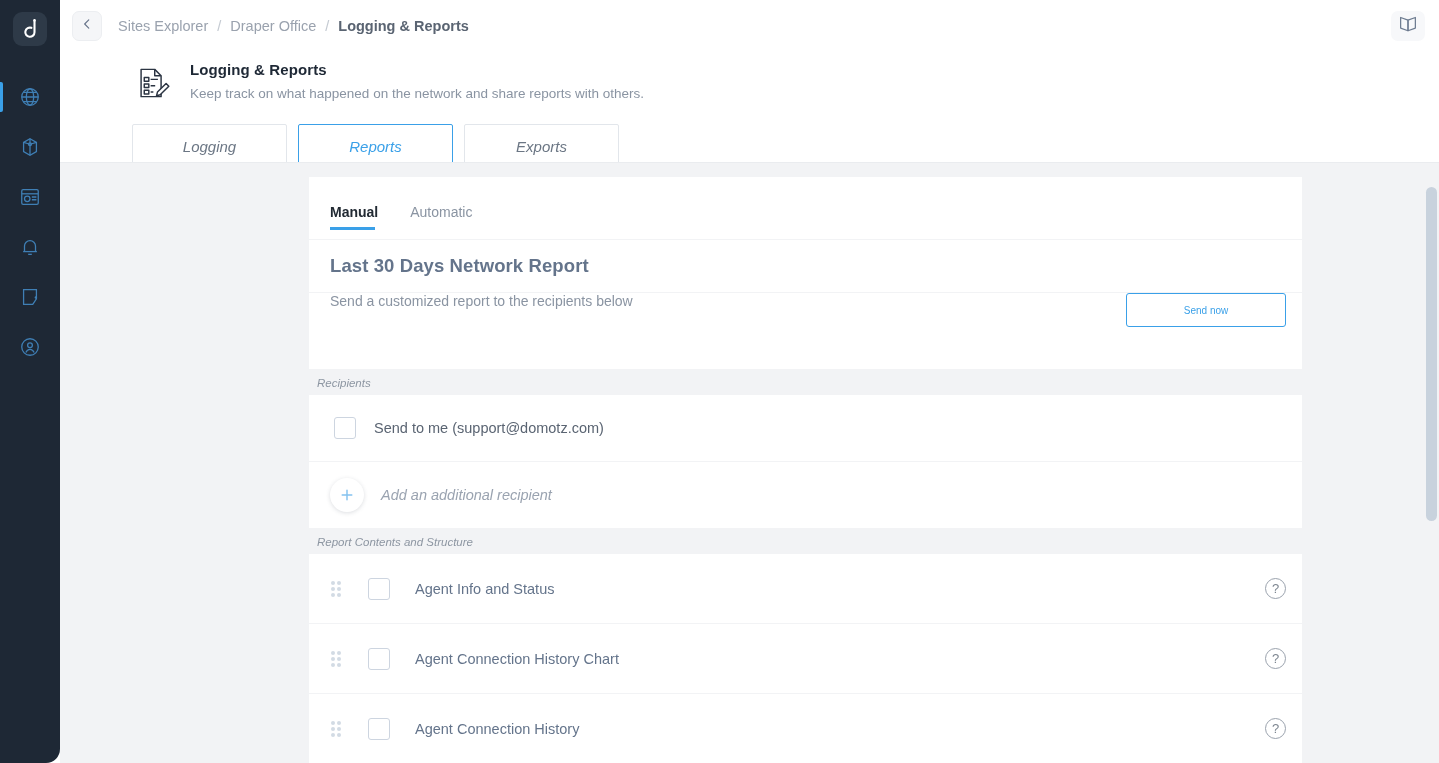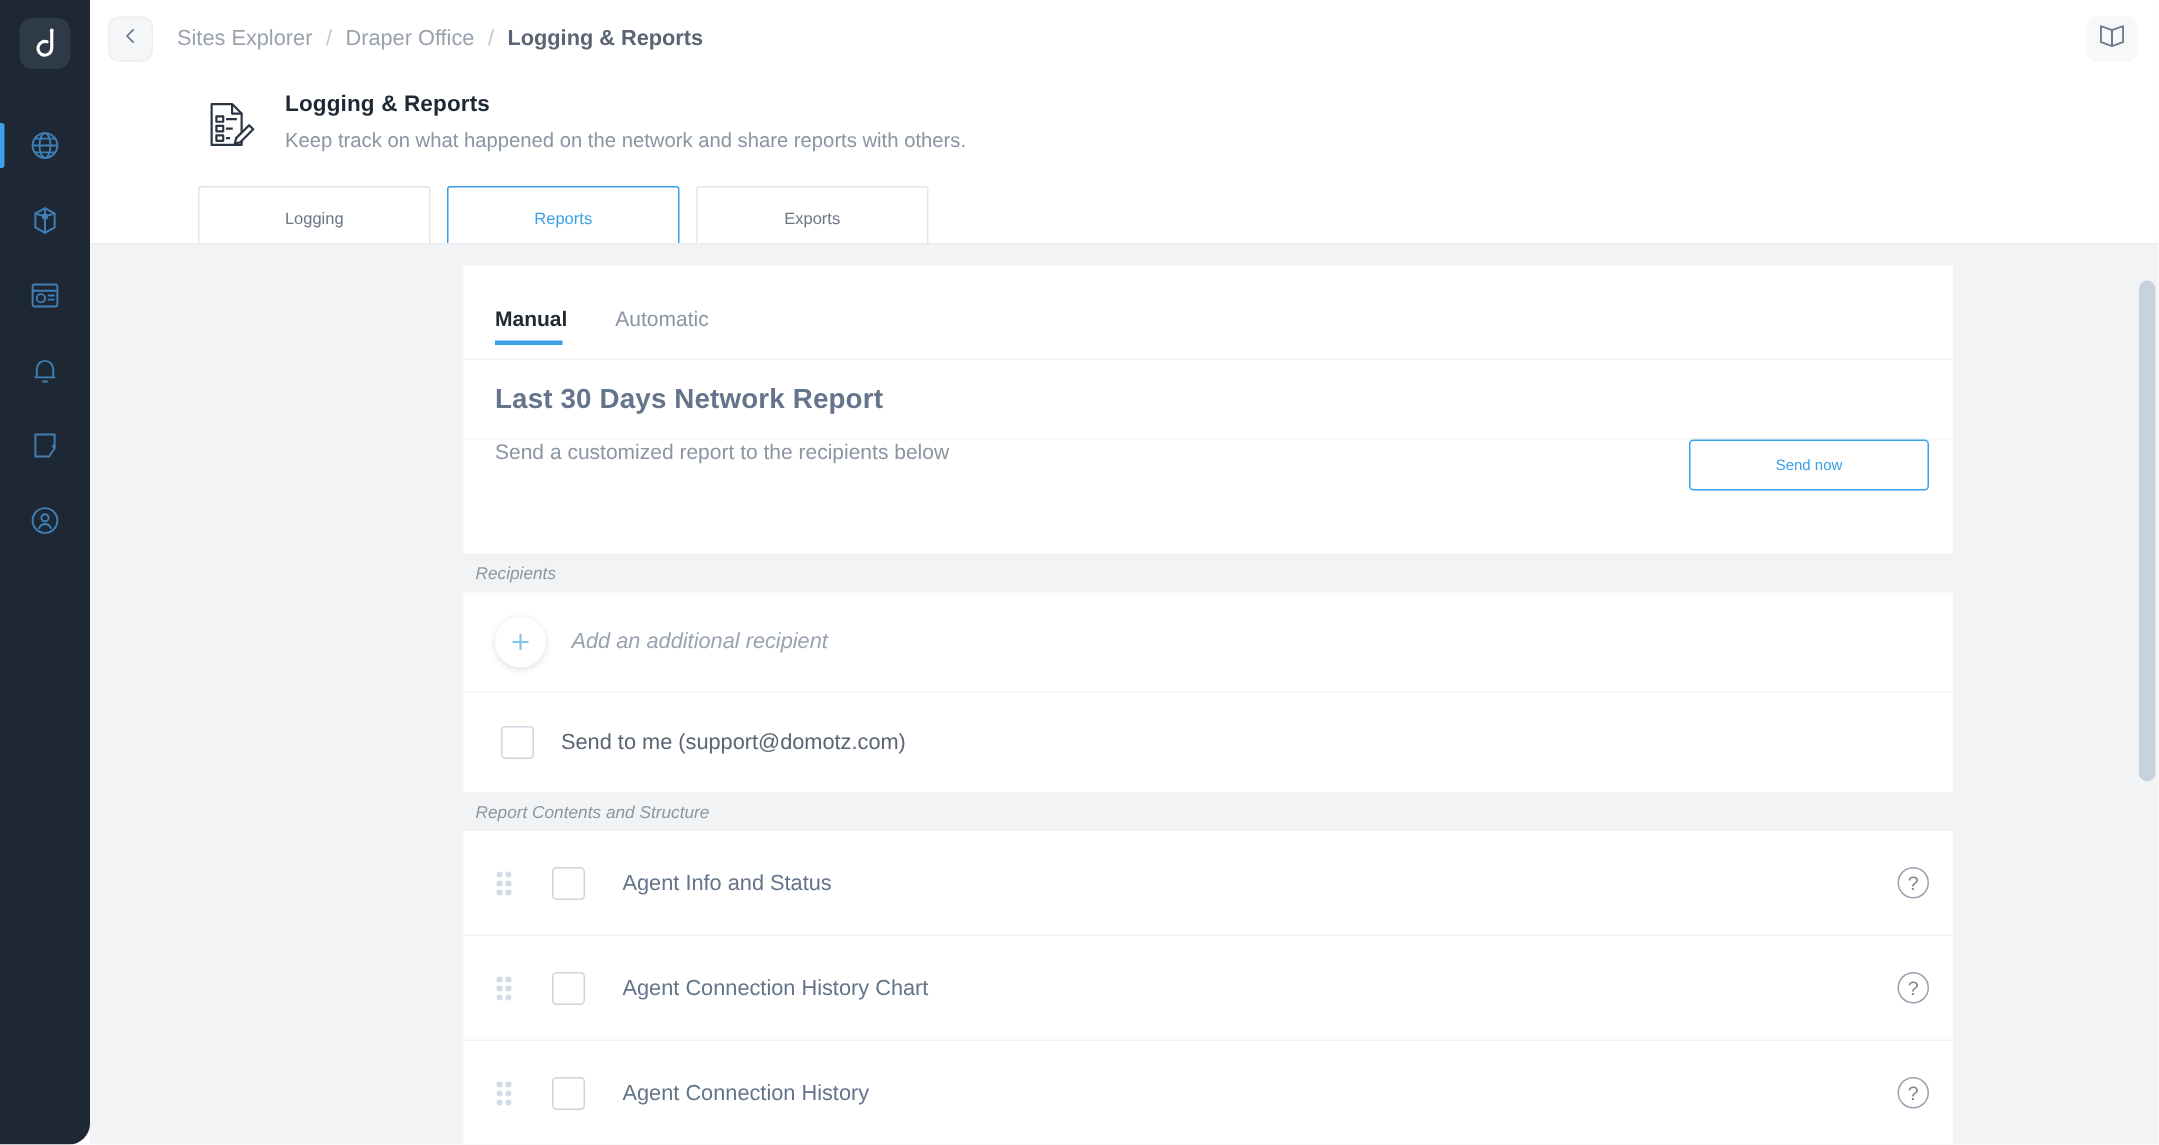--- a/index.html
+++ b/index.html
@@ -91,25 +91,26 @@
   }
   .pagehead p {
     font-size: 13.5px; color: #8a94a2; margin-top: 6px; line-height: 16px;
   }
 
   
   .segrow { padding: 14px 0 0 72px; height: 52px; flex: 0 0 52px; display: flex; }
   .seg {
     height: 44px; min-width: 155px;
     border: 1px solid #e2e6eb; background: #fff;
-    font-size: 11px; color: #6b7684;
+    font-size: 15px; color: #6b7684;
     display: flex; align-items: center; justify-content: center;
     cursor: pointer;
     margin-right: 11px;
     border-radius: 2px;
+    font-style: italic;
   }
   .seg.active { border-color: #3aa0e8; color: #3aa0e8; }
 
   
   .scrollwrap {
     flex: 1 1 auto; position: relative;
     background: #f2f3f5;
     border-top: 1px solid #eaecef;
     overflow: hidden;
   }
@@ -345,34 +346,34 @@
             <h2>Last 30 Days Network Report</h2>
           </div>
 
           <div class="card send-card">
             <div class="lbl">Send a customized report to the recipients below</div>
             <div class="sendbtn">Send now</div>
           </div>
 
           <div class="grouplabel">Recipients</div>
 
+          <div class="card recip-me">
+            <div class="cbox"></div>
+            <div class="lbl">Send to me (support@domotz.com)</div>
+          </div>
+
           <div class="card recip-add">
             <div class="plus">
               <svg width="16" height="16" viewBox="0 0 20 20" fill="none" stroke="#84c2ef" stroke-width="1.8" stroke-linecap="round">
                 <path d="M10 4v12M4 10h12"></path>
               </svg>
             </div>
             <div class="ph">Add an additional recipient</div>
           </div>
 
-          <div class="card recip-me">
-            <div class="cbox"></div>
-            <div class="lbl">Send to me (support@domotz.com)</div>
-          </div>
-
           <div class="grouplabel">Report Contents and Structure</div>
 
           <div class="card item-row">
             <div class="drag">
                 <i></i>
                 <i></i>
                 <i></i>
                 <i></i>
                 <i></i>
                 <i></i>

